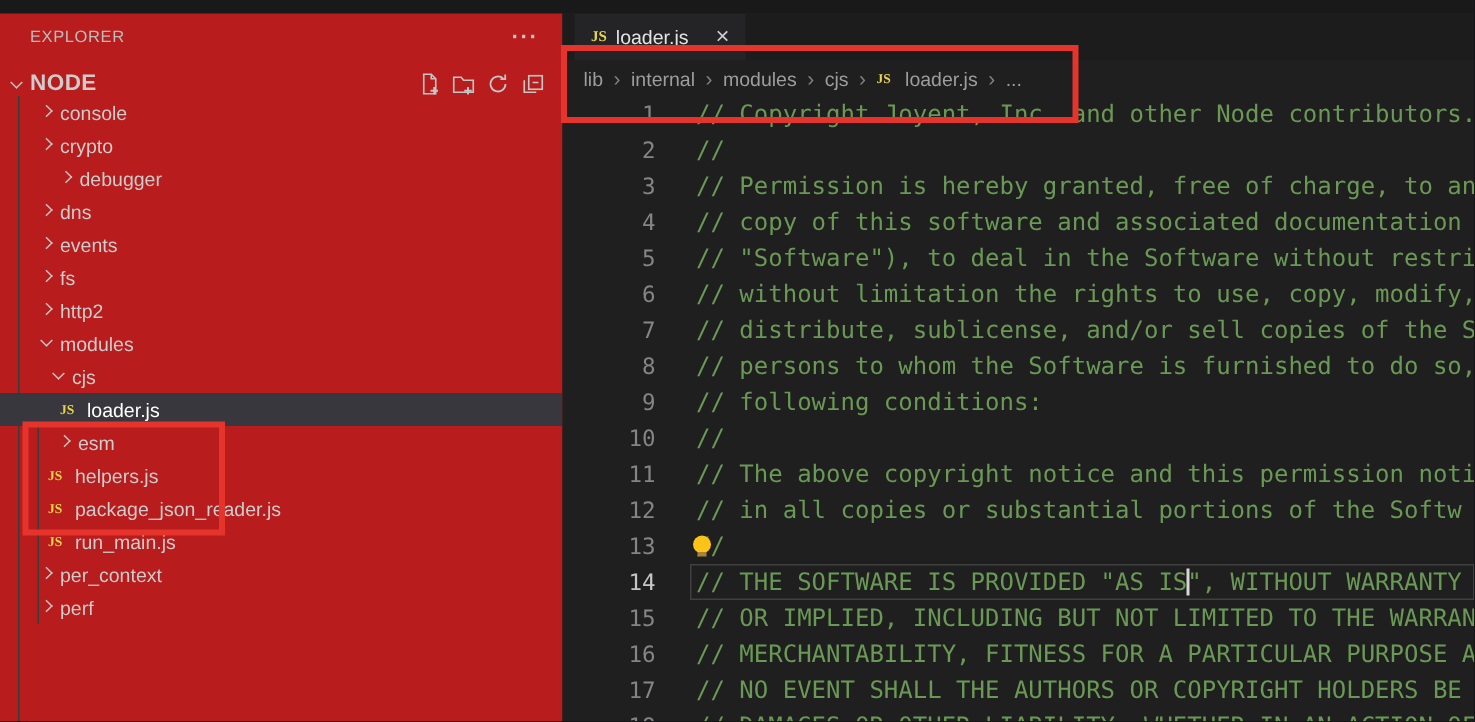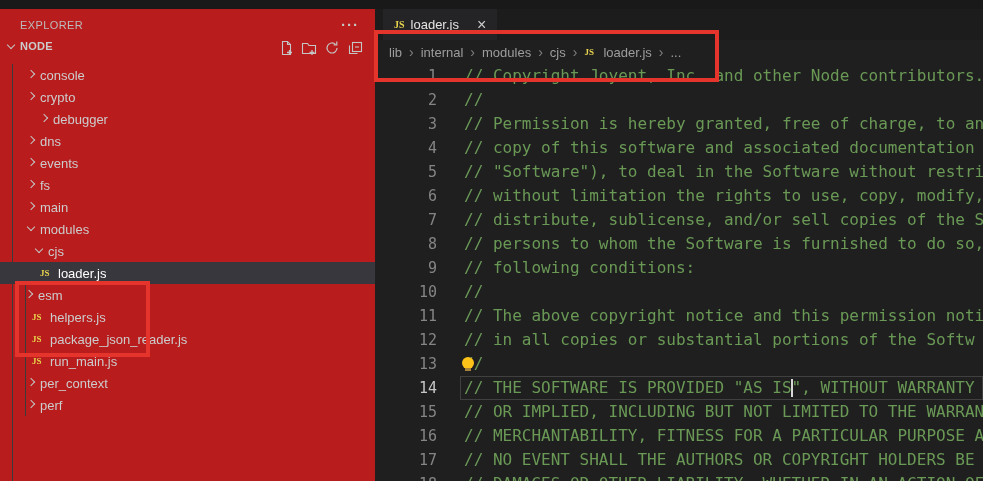--- a/index.html
+++ b/index.html
@@ -9,22 +9,22 @@
     font-family:"Liberation Sans", sans-serif;
     background:#1f1f20; cursor:default; user-select:none;
   }
   .top-strip { position:absolute; left:0; top:0; width:983px; height:9px; background:#19191a; }
 
   
   .sidebar { position:absolute; left:0; top:9px; width:375px; bottom:0; background:#b91c1c; overflow:hidden; }
   .explorer-header { height:31px; display:flex; align-items:center; justify-content:space-between;
     padding:0 16px 0 20px; color:#bcbcbc; font-size:11px; letter-spacing:.4px; }
   .more { font-size:15px; font-weight:700; color:#c5c5c5; letter-spacing:1px; line-height:10px; }
-  .section-header { height:24px; display:flex; align-items:flex-start; padding-left:4px;
-    color:#cccccc; font-size:11px; font-weight:700; letter-spacing:.3px; }
+  .section-header { height:24px; display:flex; align-items:flex-end; padding-left:4px;
+    color:#cccccc; font-size:15px; font-weight:700; letter-spacing:.3px; }
   .section-header .twist { margin-right:2px; }
   .sec-actions { margin-left:auto; display:flex; gap:7px; padding-right:12px; }
   .sec-actions .a-icon { width:16px; height:16px; display:block; }
   .sec-actions svg { display:block; }
 
   .tree { position:absolute; left:0; top:55px; right:0; bottom:0; overflow:hidden; }
   .guide { position:absolute; width:1px; background:#3b3b3c; }
   .g1 { left:12px; top:0; bottom:0; }
   .g2 { left:25px; top:220px; height:132px; }
   .tree-row { height:22px; display:flex; align-items:center; color:#cccccc; font-size:13px; position:relative; }
@@ -123,56 +123,56 @@
         <div class="tree-row" style="padding-left: 24px;">
     <span class="twist right"></span>
 
     <span class="t-label">crypto</span>
   </div>
         <div class="tree-row" style="padding-left: 37px;">
     <span class="twist right"></span>
 
     <span class="t-label">debugger</span>
   </div>
-        <div class="tree-row" style="padding-left: 24px;">
+        <div class="tree-row" style=" margin-left: 24px;">
     <span class="twist right"></span>
 
     <span class="t-label">dns</span>
   </div>
         <div class="tree-row" style="padding-left: 24px;">
     <span class="twist right"></span>
 
     <span class="t-label">events</span>
   </div>
         <div class="tree-row" style="padding-left: 24px;">
     <span class="twist right"></span>
 
     <span class="t-label">fs</span>
   </div>
         <div class="tree-row" style="padding-left: 24px;">
     <span class="twist right"></span>
 
-    <span class="t-label">main</span>
+    <span class="t-label">http2</span>
   </div>
         <div class="tree-row" style="padding-left: 24px;">
     <span class="twist down"></span>
 
     <span class="t-label">modules</span>
   </div>
         <div class="tree-row" style="padding-left: 32px;">
     <span class="twist down"></span>
 
     <span class="t-label">cjs</span>
   </div>
         <div class="tree-row selected" style="padding-left: 40px;">
 
     <span class="js-badge">JS</span>
     <span class="t-label">loader.js</span>
   </div>
-        <div class="tree-row" style="padding-left: 22px;">
+        <div class="tree-row" style="padding-left: 36px;">
     <span class="twist right"></span>
 
     <span class="t-label">esm</span>
   </div>
         <div class="tree-row" style="padding-left: 32px;">
 
     <span class="js-badge">JS</span>
     <span class="t-label">helpers.js</span>
   </div>
         <div class="tree-row" style="padding-left: 32px;">

